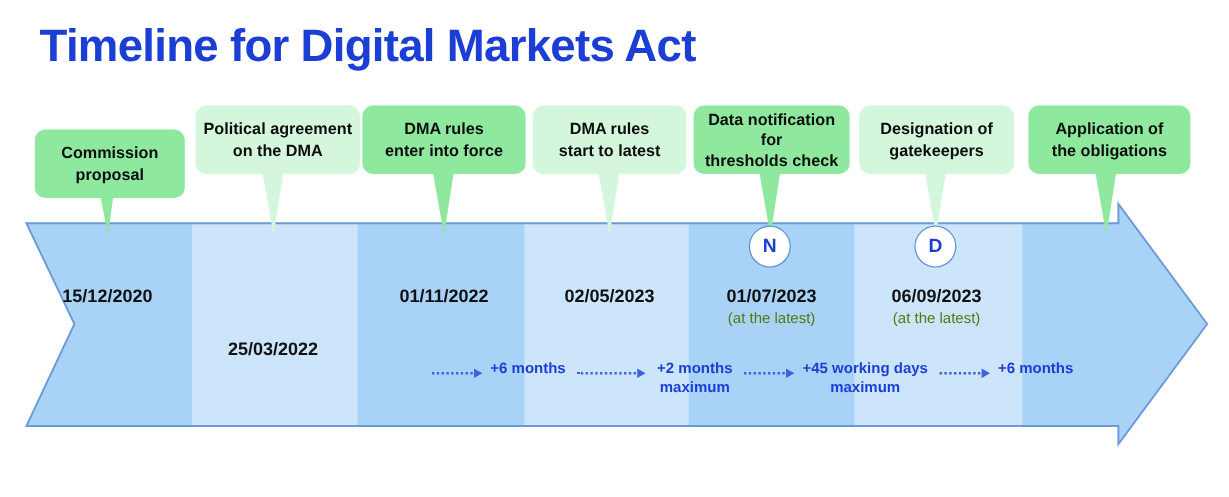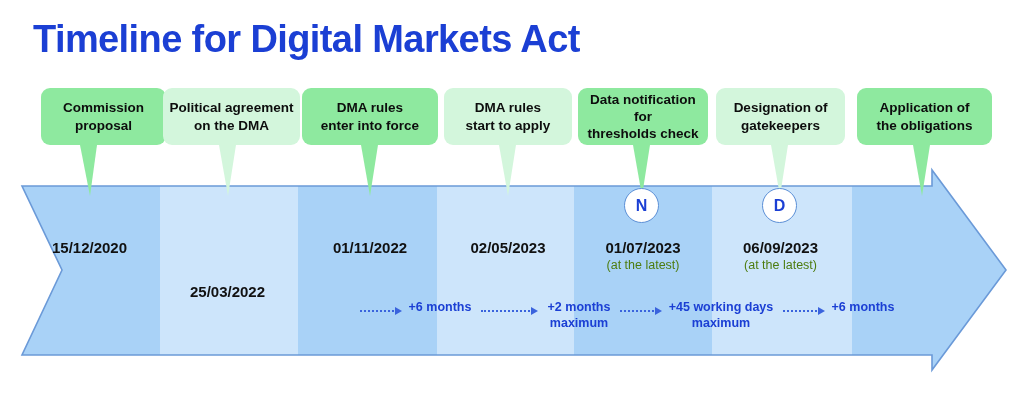--- a/index.html
+++ b/index.html
@@ -188,21 +188,21 @@
       <path d="M 80,145 L 97,145 L 90,196 Z" fill="#8ee99f"></path>
       <path d="M 219,145 L 236,145 L 228,196 Z" fill="#d3f6dc"></path>
       <path d="M 361,145 L 378,145 L 370,196 Z" fill="#8ee99f"></path>
       <path d="M 499,145 L 516,145 L 508,196 Z" fill="#d3f6dc"></path>
       <path d="M 633,145 L 650,145 L 642,196 Z" fill="#8ee99f"></path>
       <path d="M 771,145 L 788,145 L 780,196 Z" fill="#d3f6dc"></path>
       <path d="M 913,145 L 930,145 L 922,196 Z" fill="#8ee99f"></path>
     </g>
   </svg>
 
-  <div class="callout dark" style="left:41px; width:125px;">
+  <div class="callout dark" style="left:29px; width:125px;margin-top:20px;">
     <span>
       <span>Commission</span><br>
       <span>proposal</span>
     </span>
   </div>
 
   <div class="callout light" style="left:163px; width:137px;">
     <span>
       <span>Political agreement</span><br>
       <span>on the DMA</span>
@@ -212,21 +212,21 @@
   <div class="callout dark" style="left:302px; width:136px;">
     <span>
       <span>DMA rules</span><br>
       <span>enter into force</span>
     </span>
   </div>
 
   <div class="callout light" style="left:444px; width:128px;">
     <span>
       <span>DMA rules</span><br>
-      <span>start to apply</span>
+      <span>start to latest</span>
     </span>
   </div>
 
   <div class="callout dark" style="left:578px; width:130px;">
     <span>
       <span>Data notification for</span><br>
       <span>thresholds check</span>
     </span>
   </div>
 

